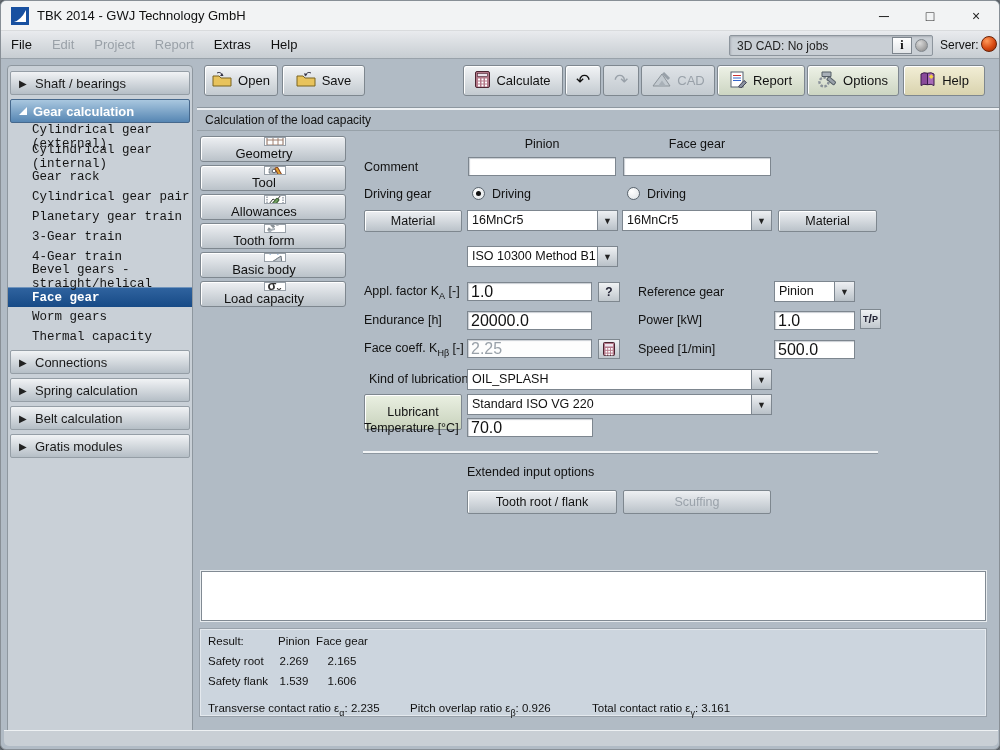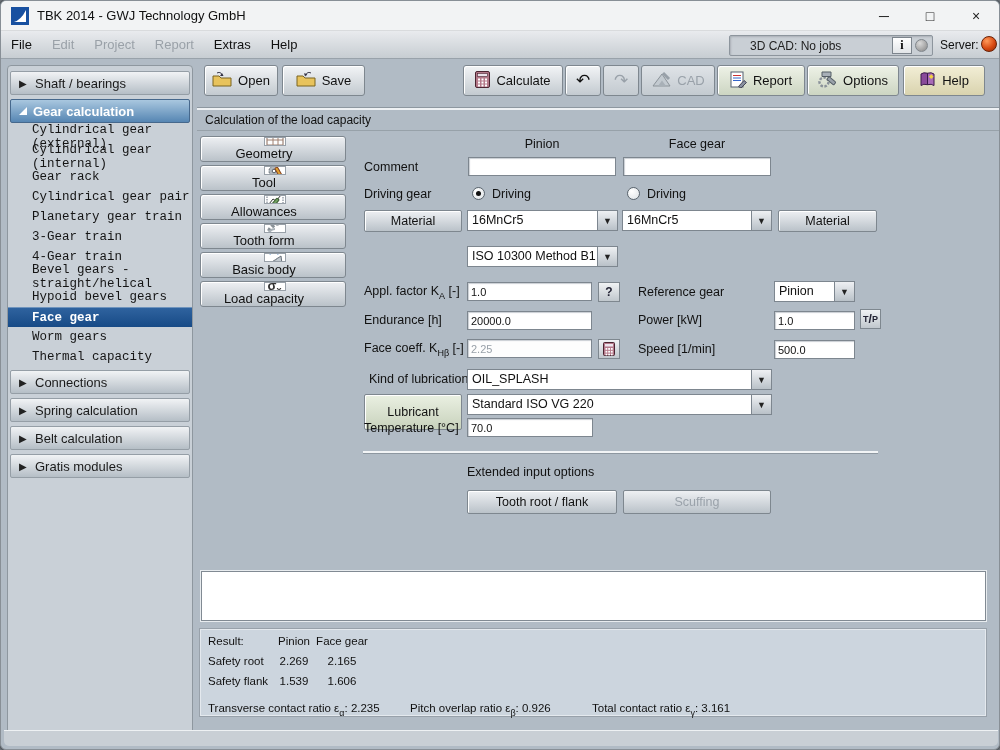--- a/index.html
+++ b/index.html
@@ -19,21 +19,21 @@
 
   
   .menubar { position:absolute; left:0; top:30px; width:100%; height:28px;
              background:linear-gradient(#e9ebee,#c7cdd2); border-bottom:1px solid #99a2aa;
              display:flex; align-items:center; }
   .mitem { font-size:13px; color:#111; padding:4px 10px; }
   .mitem.dis { color:#9aa1a8; }
   .cadbox { position:absolute; left:728px; top:4px; width:204px; height:21px;
             background:#c9cfd5; border:1px solid #8d959d; border-radius:2px;
             display:flex; align-items:center; box-shadow:inset 1px 1px 2px #aab0b6; }
-  .cadtext { font-size:12px; color:#222; padding-left:20px; flex:1; }
+  .cadtext { font-size:12px; color:#222; padding-left:7px; flex:1; }
   .ibtn { width:20px; height:17px; background:linear-gradient(#ffffff,#e2e5e8); border:1px solid #7d858d;
           font-size:12px; font-weight:bold; font-family:"Liberation Serif", serif;
           display:flex; align-items:center; justify-content:center; margin-right:3px; }
   .dotgray { width:13px; height:13px; border-radius:50%; margin-right:4px;
              background:radial-gradient(circle at 35% 30%, #d9d9d9, #9b9b9b 75%); border:1px solid #80868c; }
   .serverlbl { position:absolute; left:939px; top:7px; font-size:12px; color:#111; }
   .dotorange { position:absolute; left:980px; top:5px; width:16px; height:16px; border-radius:50%;
                background:radial-gradient(circle at 35% 28%, #ff9a5a, #d84a12 55%, #8c2806);
                border:1px solid #6a2004; }
 
@@ -77,21 +77,21 @@
   .secbtn .ic { width:22px; height:20px; margin-left:3px; background:#fff; border:1px solid #98a0a8;
                 display:flex; align-items:center; justify-content:center; overflow:hidden; }
   .secbtn .lbl { flex:1; text-align:center; margin-right:18px; }
   .sigma { font-size:13px; font-weight:bold; color:#333; }
   .sigma .sx { font-size:9px; vertical-align:-3px; }
 
   
   .flabel { position:absolute; font-size:12.5px; color:#111; white-space:nowrap; }
   .colhead { position:absolute; font-size:12.5px; color:#111; text-align:center; width:148px; }
   .tinput { position:absolute; height:19px; background:#fff; border:1px solid #7d868f;
-            font-family:"Liberation Sans", sans-serif; font-size:11px; color:#111; padding:0 3px;
+            font-family:"Liberation Sans", sans-serif; font-size:16px; color:#111; padding:0 3px;
             box-shadow:inset 1px 1px 1px #c9ced3; }
   .tinput:disabled { color:#99a1a9; background:#fdfdfd; }
   .dd { position:absolute; height:21px; background:#fff; border:1px solid #7d868f; display:flex; }
   .dd .val { flex:1; font-size:12.5px; color:#111; padding:2px 0 0 4px; white-space:nowrap; overflow:hidden; }
   .dd .arr { width:20px; background:linear-gradient(#eef0f3,#b9c1c8); border-left:1px solid #7d868f;
              display:flex; align-items:center; justify-content:center; font-size:9px; color:#222; }
   .formbtn { position:absolute; height:22px; background:linear-gradient(#eef0f3,#bac2c9);
              border:1px solid #7e878f; border-radius:2px; font-size:12.5px; color:#111;
              display:flex; align-items:center; justify-content:center; box-shadow:inset 1px 1px 0 #fff; }
   .formbtn.green { background:linear-gradient(#eaf0e2,#c8d2bc); }
@@ -250,21 +250,20 @@
       <span>Gear calculation</span>
     </div>
     <div class="sitem">Cylindrical gear (external)</div>
     <div class="sitem">Cylindrical gear (internal)</div>
     <div class="sitem">Gear rack</div>
     <div class="sitem">Cylindrical gear pair</div>
     <div class="sitem">Planetary gear train</div>
     <div class="sitem">3-Gear train</div>
     <div class="sitem">4-Gear train</div>
     <div class="sitem">Bevel gears - straight/helical</div>
-    <div class="sitem">Hypoid bevel gears</div>
     <div class="sitem sel">Face gear</div>
     <div class="sitem">Worm gears</div>
     <div class="sitem">Thermal capacity</div>
     <div class="shead" style="margin-top:3px;">
       <span class="mark">▶</span>
       <span>Connections</span>
     </div>
     <div class="shead">
       <span class="mark">▶</span>
       <span>Spring calculation</span>

